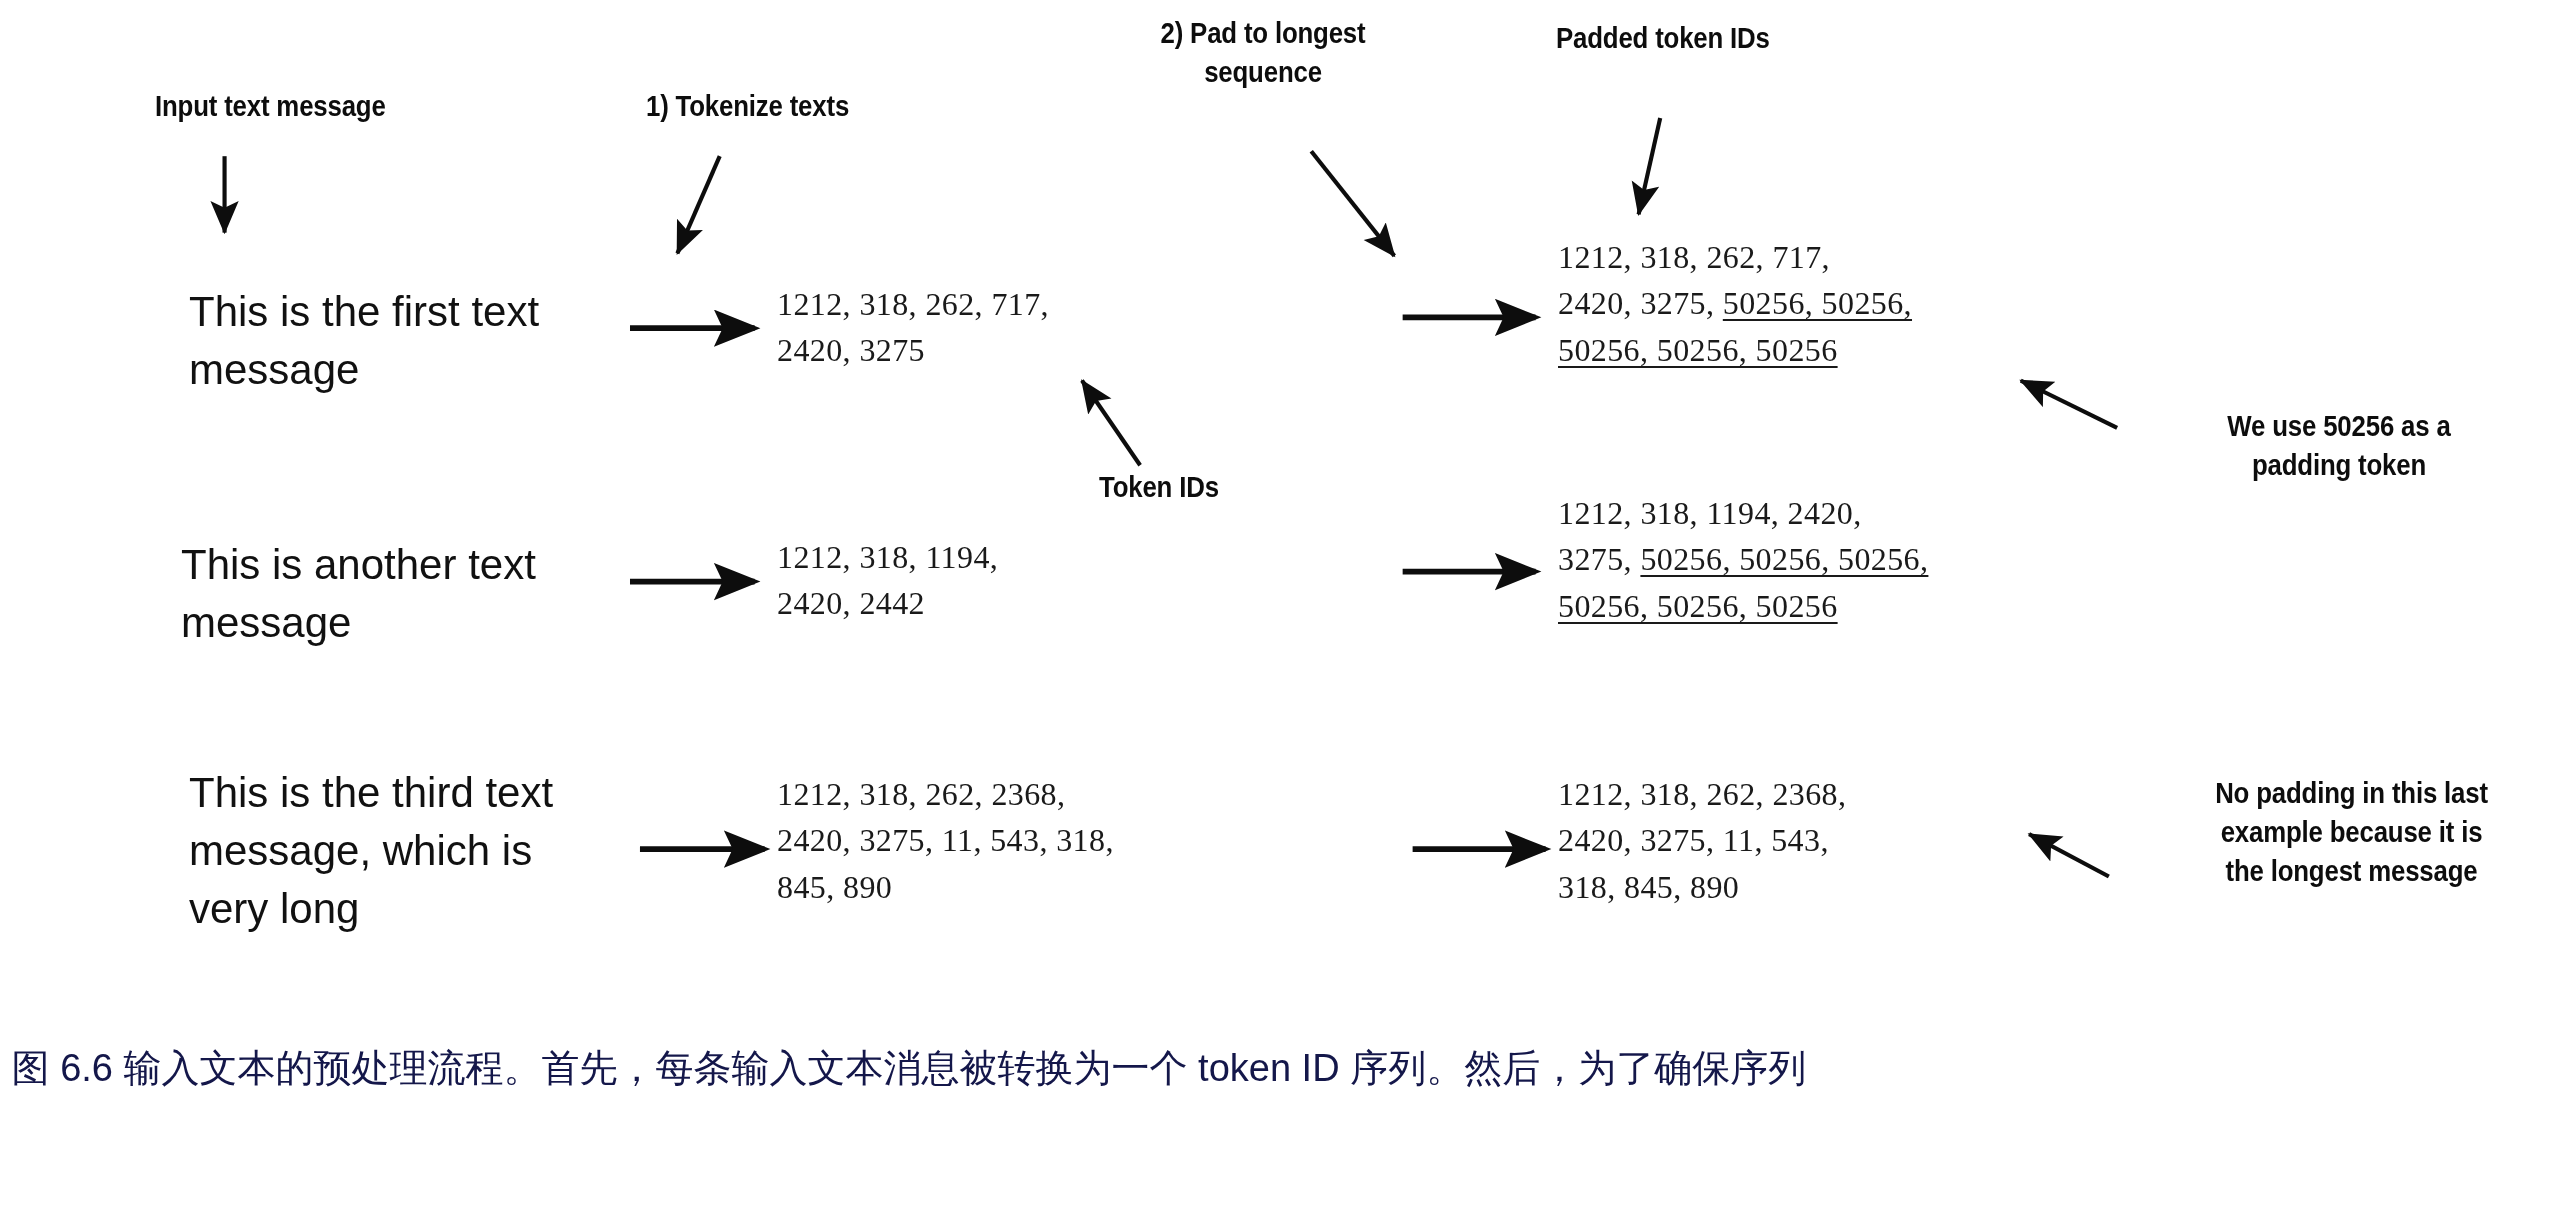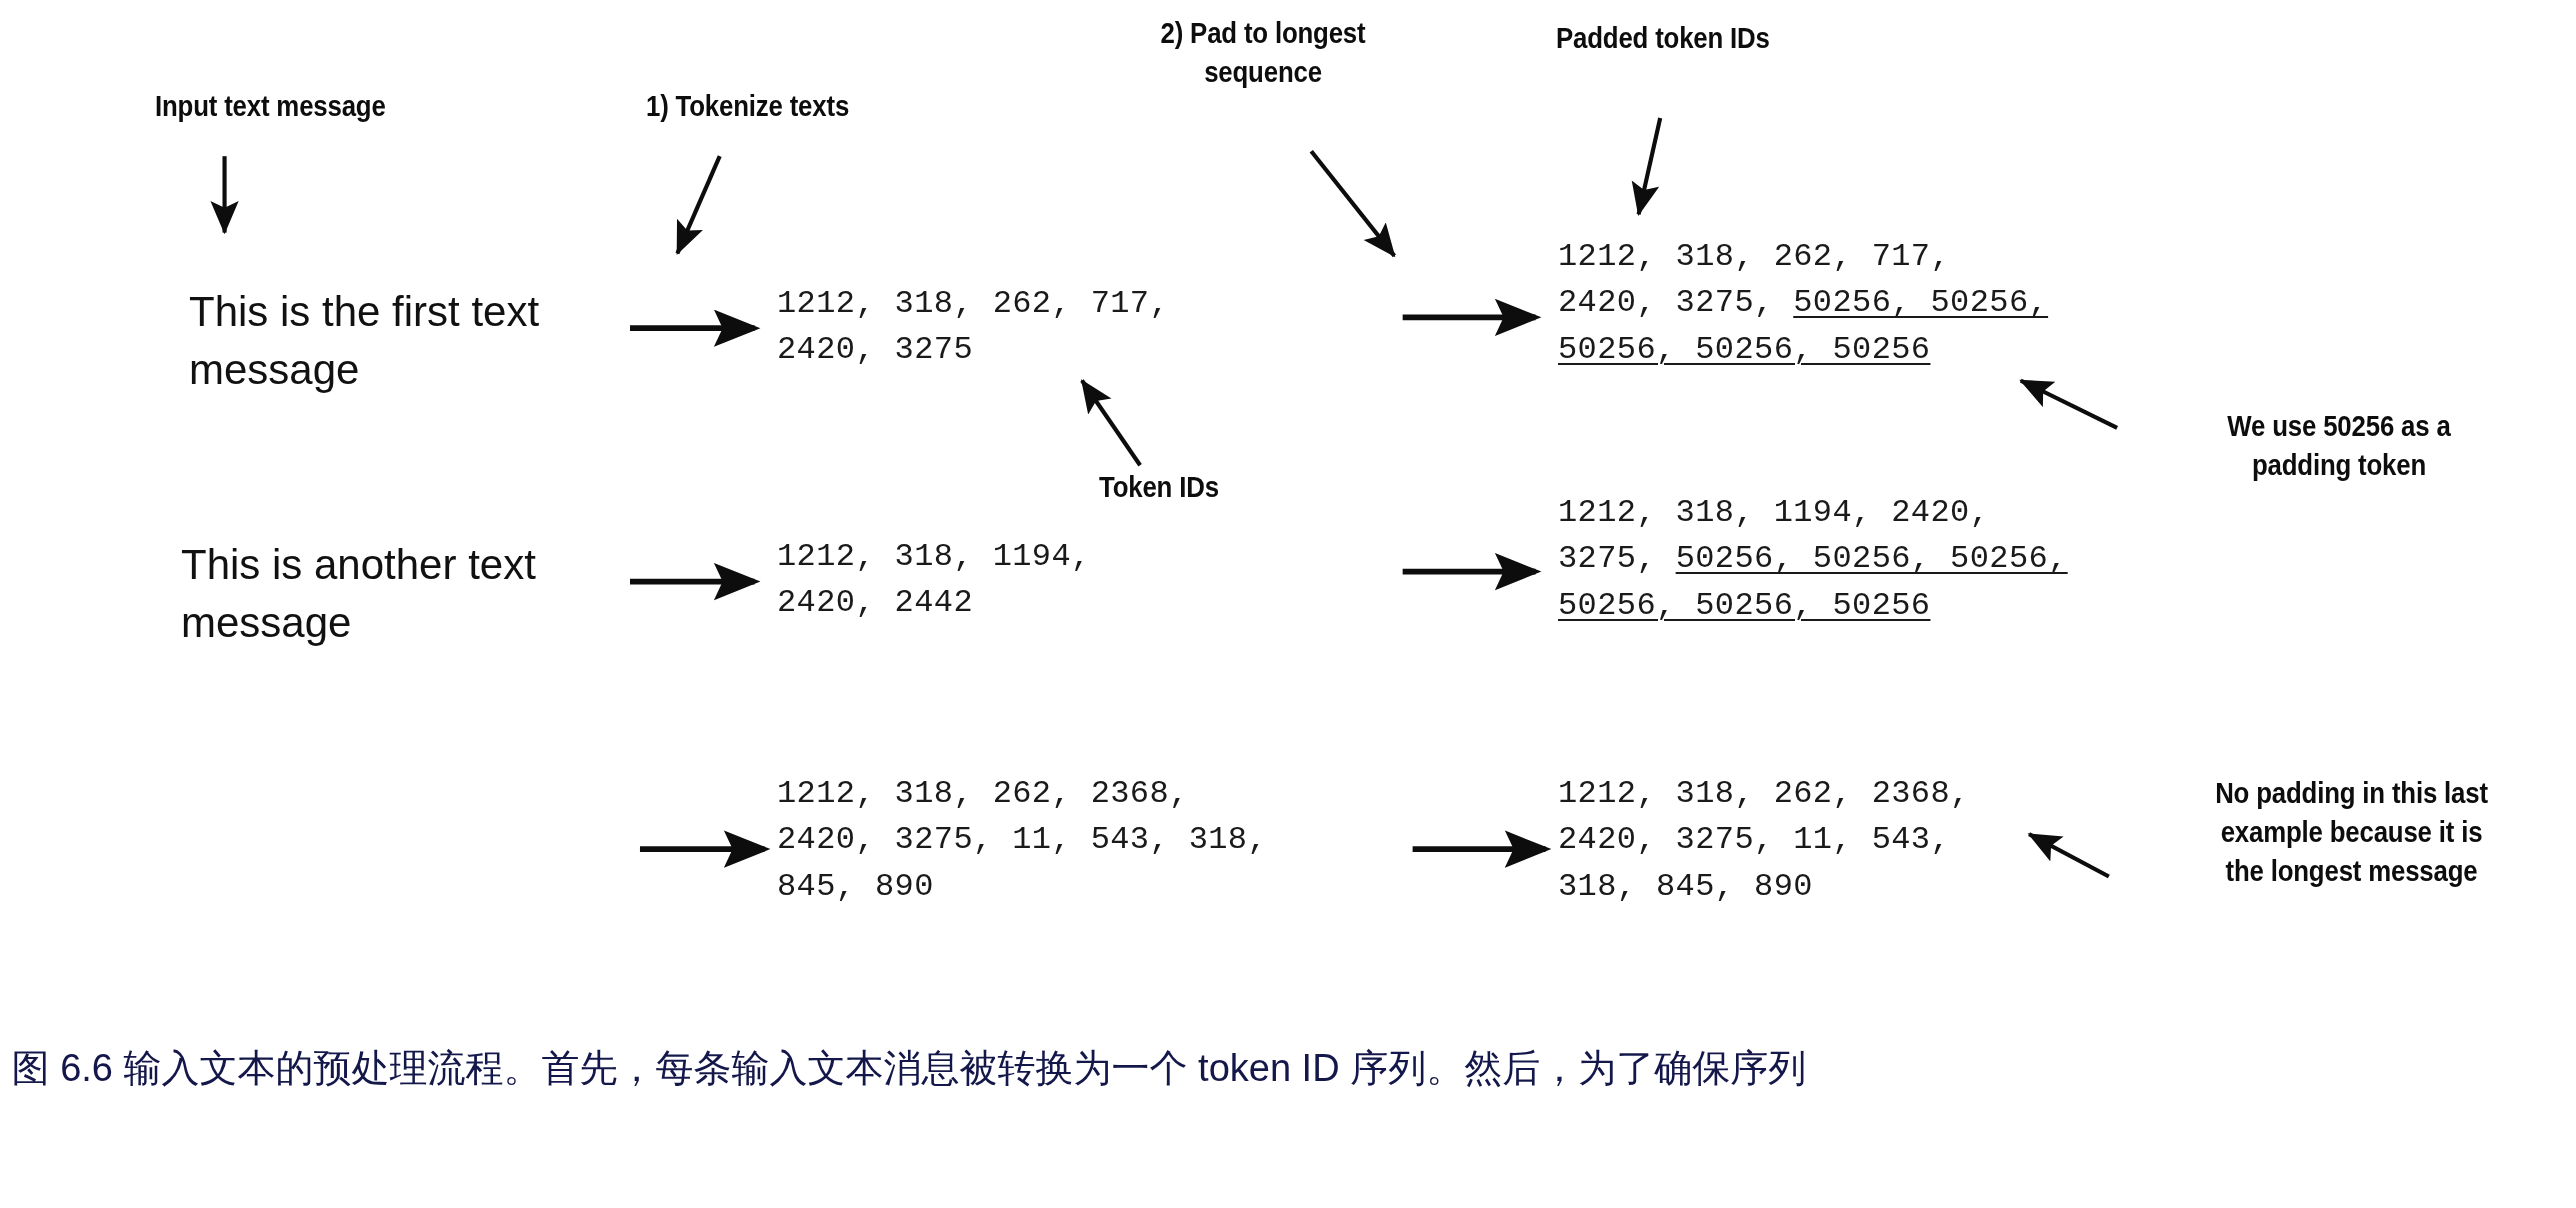--- a/index.html
+++ b/index.html
@@ -47,21 +47,21 @@
     font-family: "Liberation Sans", sans-serif;
     font-weight: 400;
     color: #111111;
     font-size: 42px;
     line-height: 1.38;
     white-space: pre-line;
   }
 
   
   .tokens {
-    font-family: Liberation Mono, monospace;
+    font-family: Liberation Serif, serif;
     font-weight: 400;
     color: #1a1a1a;
     font-size: 32px;
     line-height: 1.45;
     white-space: pre-line;
     letter-spacing: 0.4px;
   }
   .tokens .pad {
     text-decoration: underline;
     text-decoration-thickness: 1.7px;
@@ -183,20 +183,23 @@
   <div class="abs msg" style="left:181px; top:536px; width:415px;">This is another text
 message</div>
 
   <div class="abs tokens" style="left:777px; top:534px; width:598px;">1212, 318, 1194,
 2420, 2442</div>
 
   <div class="abs tokens" style="left:1558px; top:490px; width:748px;"><span>1212, 318, 1194, 2420,
 3275, </span><span class="pad">50256, 50256, 50256,
 50256, 50256, 50256</span></div>
 
+  <div class="abs msg" style="left:189px; top:764px; width:432px;">This is the third text
+message, which is
+very long</div>
 
   <div class="abs tokens" style="left:777px; top:771px; width:632px;">1212, 318, 262, 2368,
 2420, 3275, 11, 543, 318,
 845, 890</div>
 
   <div class="abs tokens" style="left:1558px; top:771px; width:632px;">1212, 318, 262, 2368,
 2420, 3275, 11, 543,
 318, 845, 890</div>
 
   <div class="abs anno center" style="left:2119px; top:773px; width:465px;">No padding in this last

